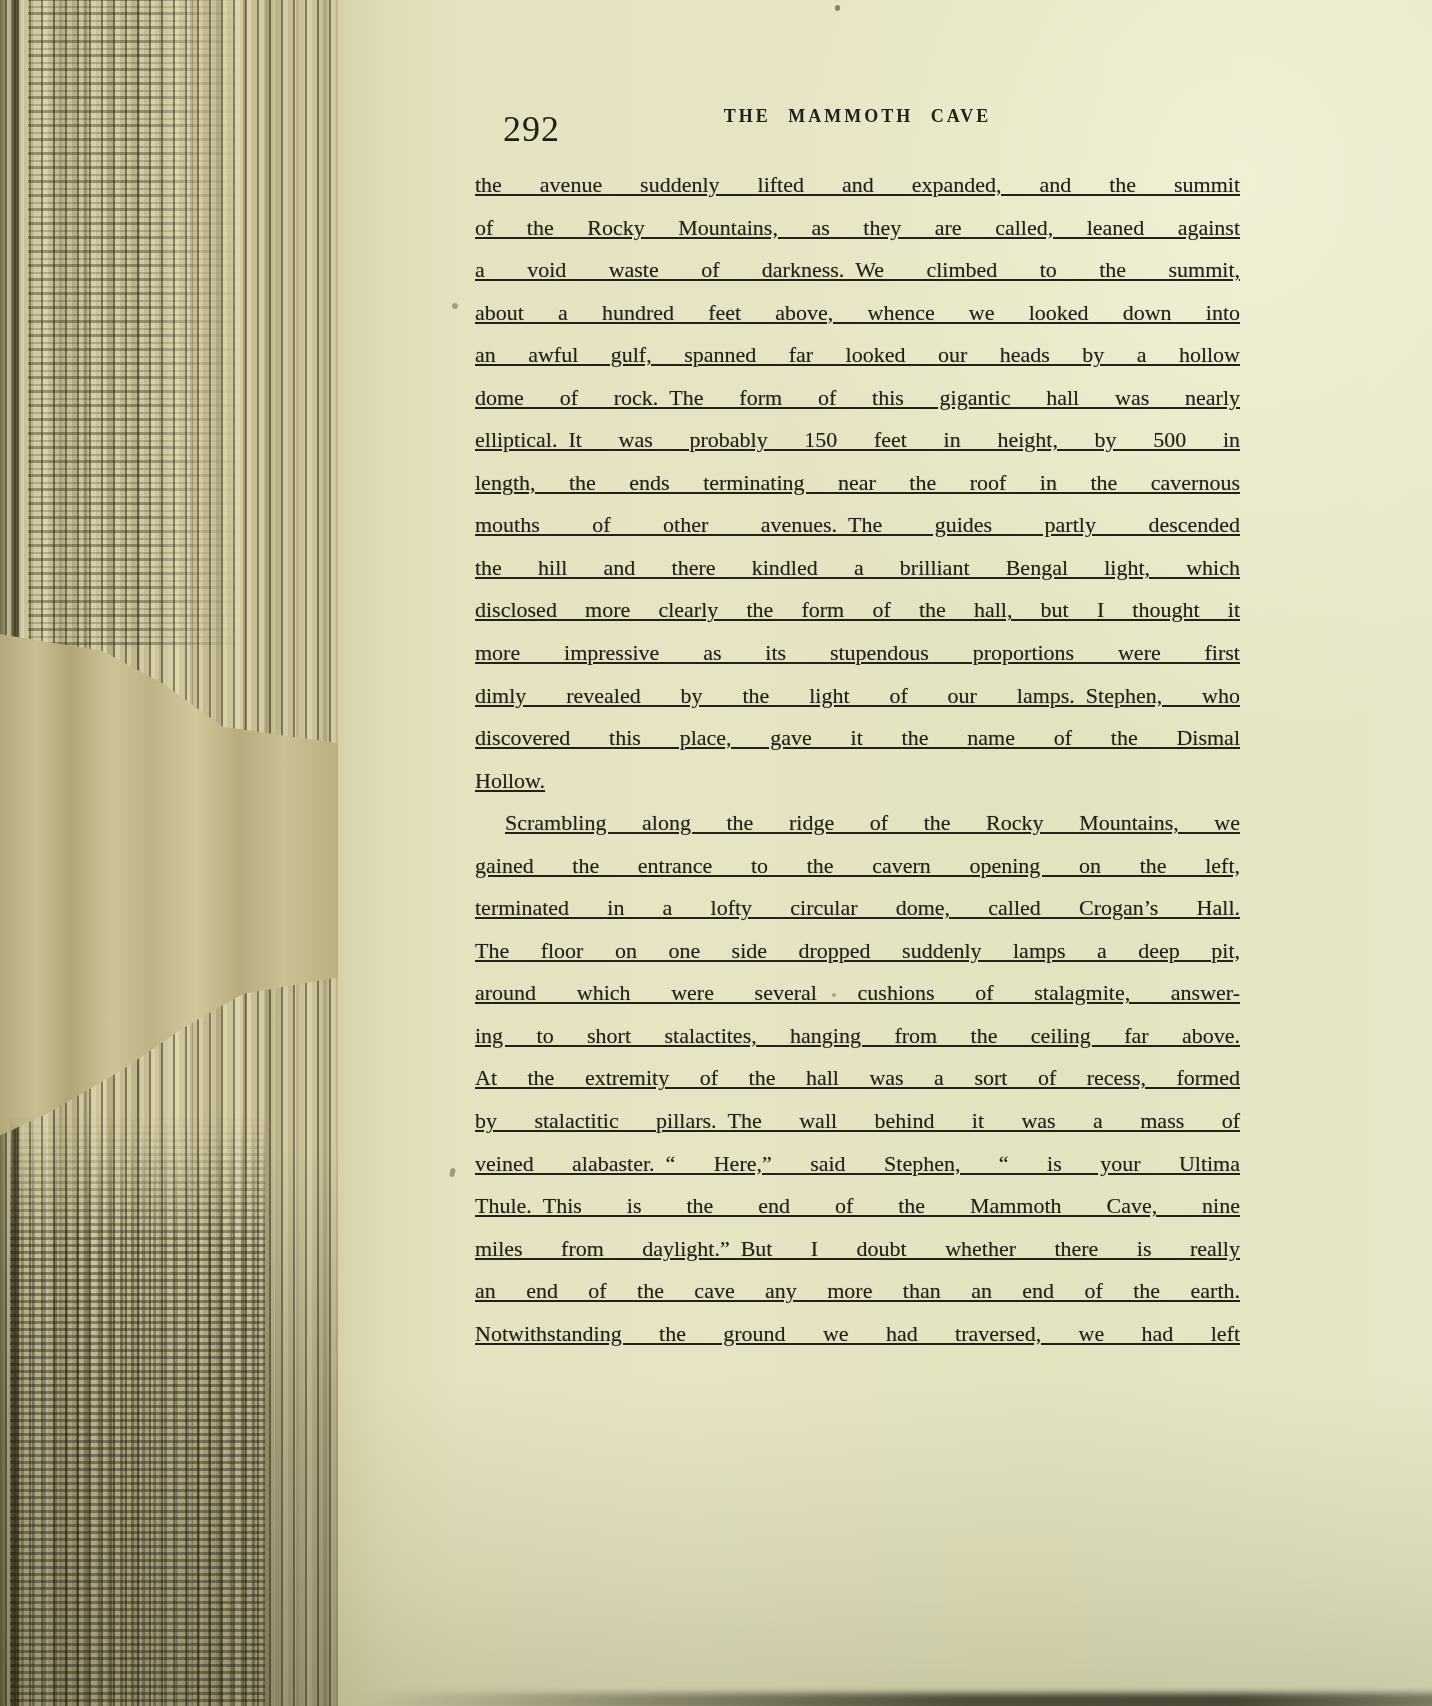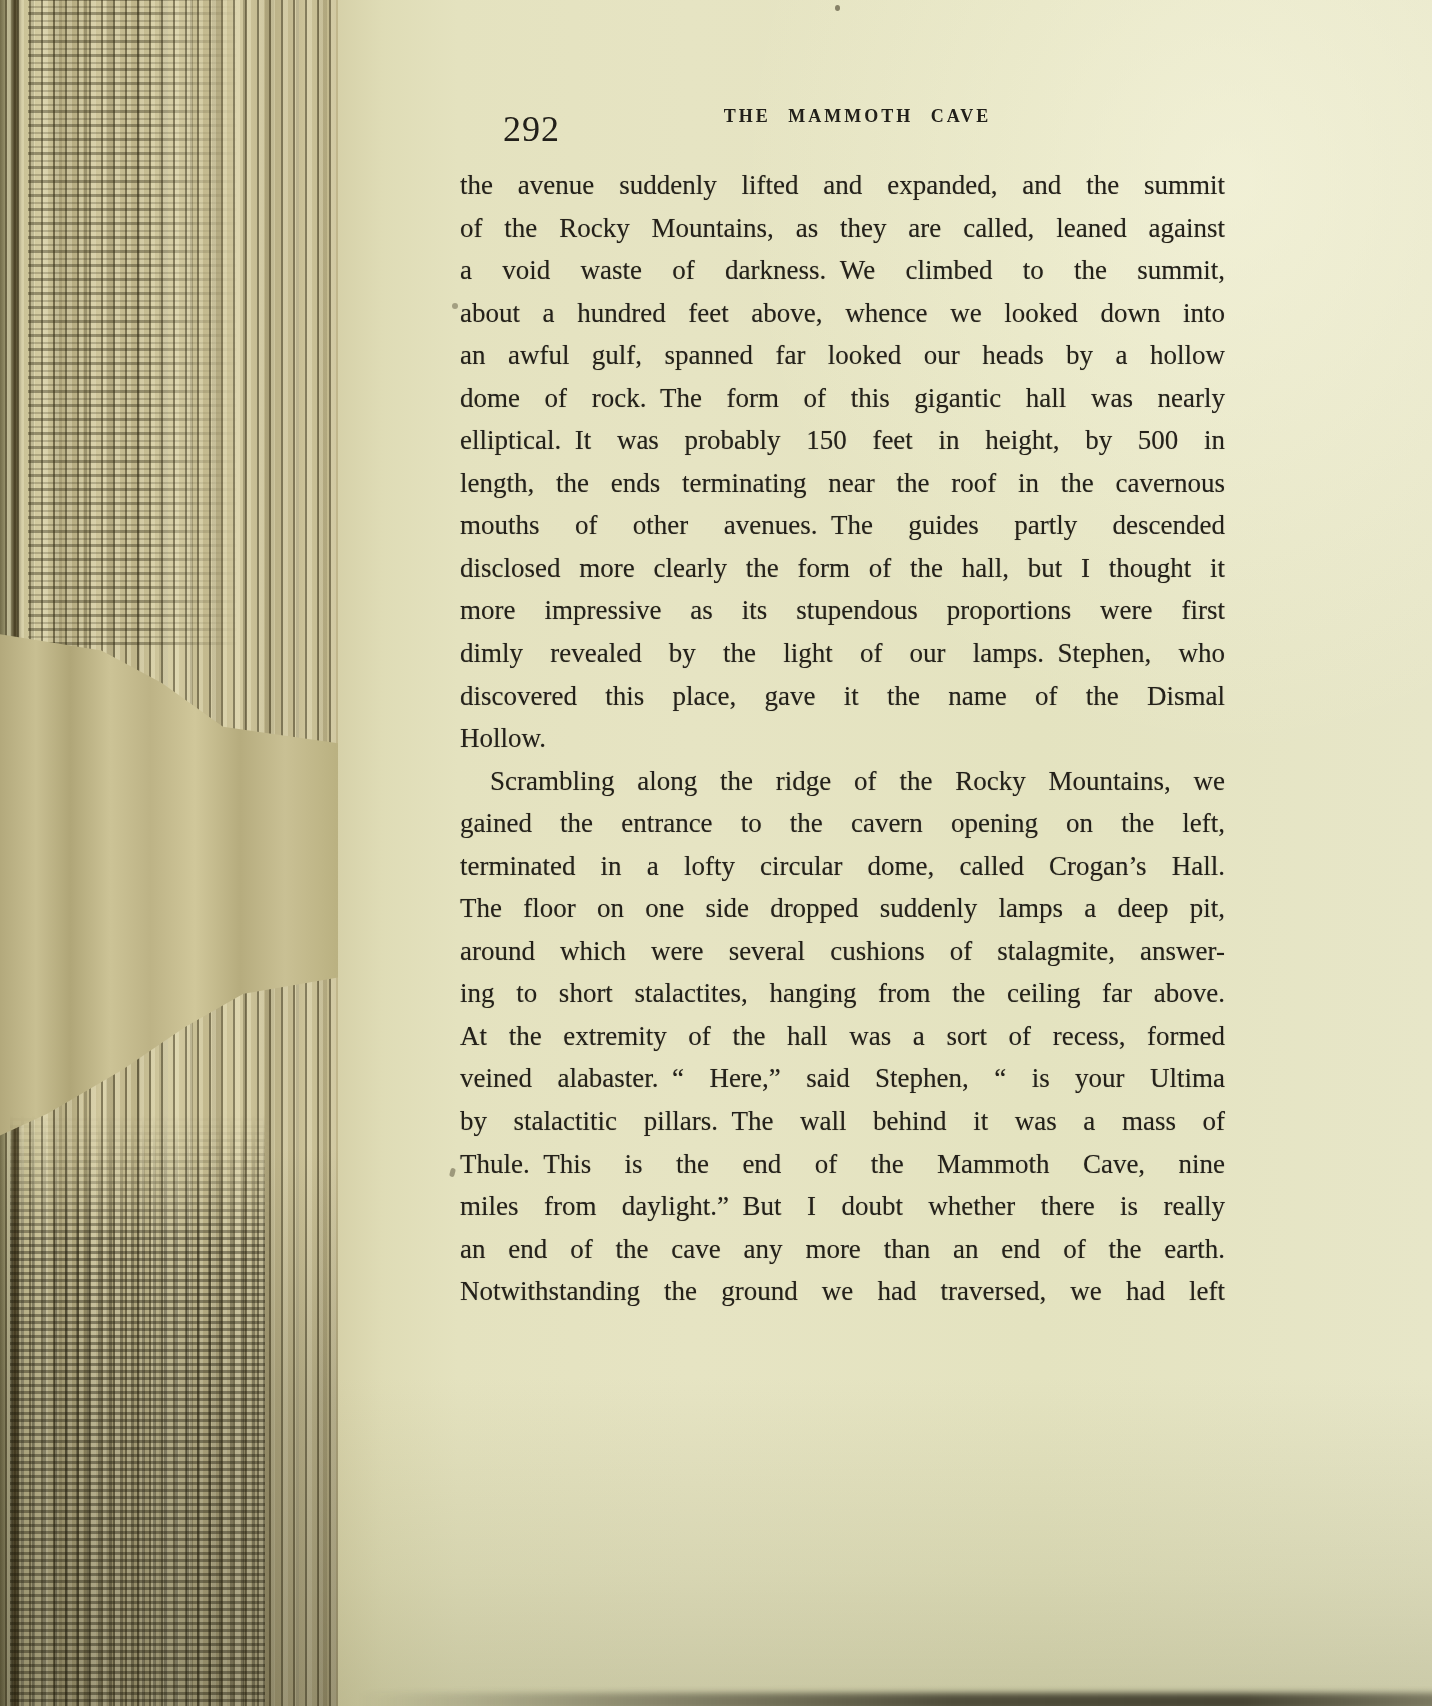--- a/index.html
+++ b/index.html
@@ -98,23 +98,24 @@
   }
   .page-number {
     position: absolute; left: 28px; top: 2px;
     font-size: 36px; letter-spacing: 1px;
   }
   .running-title {
     position: absolute; left: 0; right: 0; top: 0; text-align: center;
     font-size: 18px; font-weight: 700; letter-spacing: 3px; word-spacing: 10px;
   }
   .text-block {
-    position: absolute; left: 122px; top: 164px; width: 765px;
-    font-size: 27px; line-height: 42.55px; color: #24211a;
+    position: absolute; left: 137px; top: 164px; width: 765px;
+    font-size: 22px; line-height: 42.55px; color: #24211a;
     text-shadow: 0 0 1px rgba(36,33,26,0.35);
+    text-decoration: underline;
   }
   .line { text-align: justify; text-align-last: justify; height: 42.55px; white-space: normal; }
   .line.indent { text-indent: 30px; }
   .line.last { text-align-last: left; }
 
   
   .speck { position: absolute; background: rgba(70,64,42,0.75); border-radius: 50%; }
   .speck.s1 { left: 114px; top: 303px; width: 6px; height: 6px; opacity: .55; }
   .speck.s2 { left: 112px; top: 1168px; width: 5px; height: 9px; border-radius: 3px; transform: rotate(14deg); opacity: .6; }
   .speck.s3 { left: 497px; top: 5px;  width: 5px; height: 6px; opacity: .8; }
@@ -143,34 +144,35 @@
   <div class="text-block" id="body-text">
       <div class="line">the avenue suddenly lifted and expanded, and the summit</div>
       <div class="line">of the Rocky Mountains, as they are called, leaned against</div>
       <div class="line">a void waste of darkness. We climbed to the summit,</div>
       <div class="line">about a hundred feet above, whence we looked down into</div>
       <div class="line">an awful gulf, spanned far looked our heads by a hollow</div>
       <div class="line">dome of rock. The form of this gigantic hall was nearly</div>
       <div class="line">elliptical. It was probably 150 feet in height, by 500 in</div>
       <div class="line">length, the ends terminating near the roof in the cavernous</div>
       <div class="line">mouths of other avenues. The guides partly descended</div>
+      <div class="line">the hill and there kindled a brilliant Bengal light, which</div>
       <div class="line">disclosed more clearly the form of the hall, but I thought it</div>
       <div class="line">more impressive as its stupendous proportions were first</div>
       <div class="line">dimly revealed by the light of our lamps. Stephen, who</div>
       <div class="line">discovered this place, gave it the name of the Dismal</div>
       <div class="line last">Hollow.</div>
       <div class="line indent">Scrambling along the ridge of the Rocky Mountains, we</div>
       <div class="line">gained the entrance to the cavern opening on the left,</div>
       <div class="line">terminated in a lofty circular dome, called Crogan’s Hall.</div>
       <div class="line">The floor on one side dropped suddenly lamps a deep pit,</div>
       <div class="line">around which were several cushions of stalagmite, answer-</div>
       <div class="line">ing to short stalactites, hanging from the ceiling far above.</div>
       <div class="line">At the extremity of the hall was a sort of recess, formed</div>
+      <div class="line">by stalactitic pillars. The wall behind it was a mass of</div>
       <div class="line">veined alabaster. “ Here,” said Stephen, “ is your Ultima</div>
-      <div class="line">by stalactitic pillars. The wall behind it was a mass of</div>
       <div class="line">Thule. This is the end of the Mammoth Cave, nine</div>
       <div class="line">miles from daylight.” But I doubt whether there is really</div>
       <div class="line">an end of the cave any more than an end of the earth.</div>
       <div class="line">Notwithstanding the ground we had traversed, we had left</div>
     </div>
 
   <div class="speck s1"></div>
   <div class="speck s2"></div>
   <div class="speck s3"></div>
   <div class="speck s4"></div>

